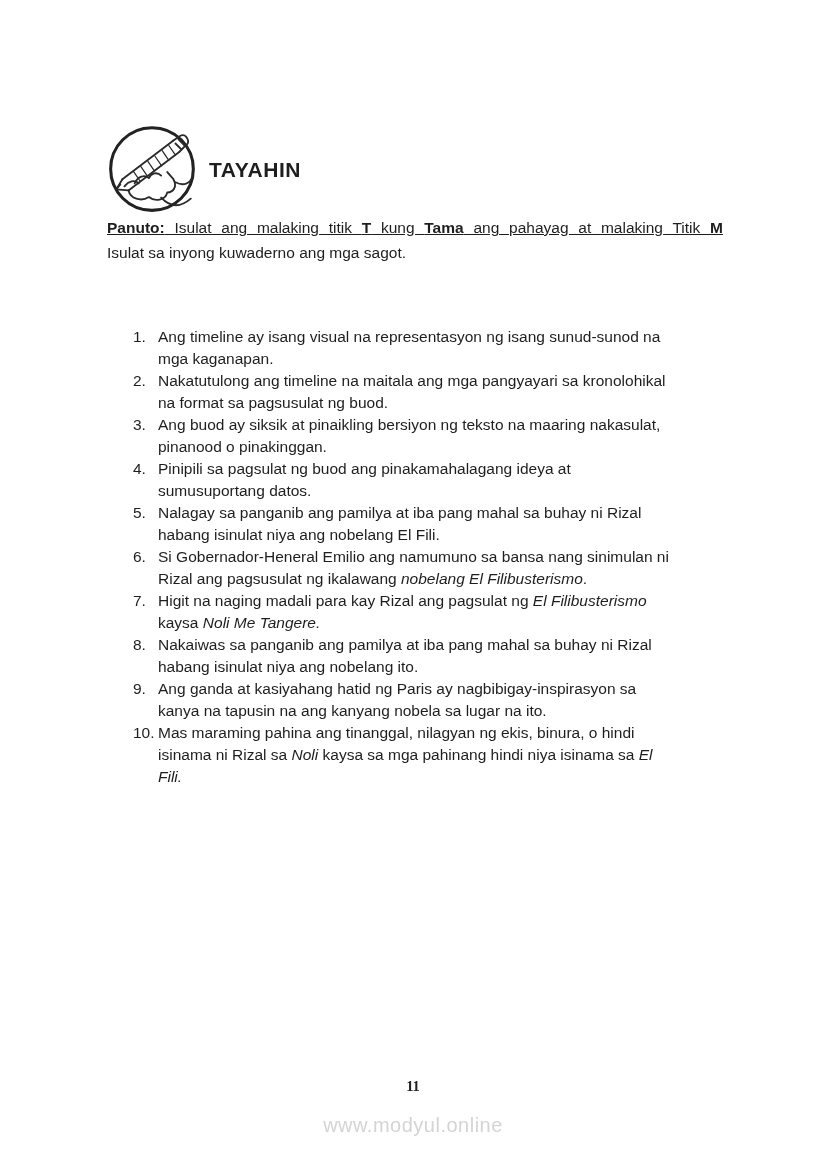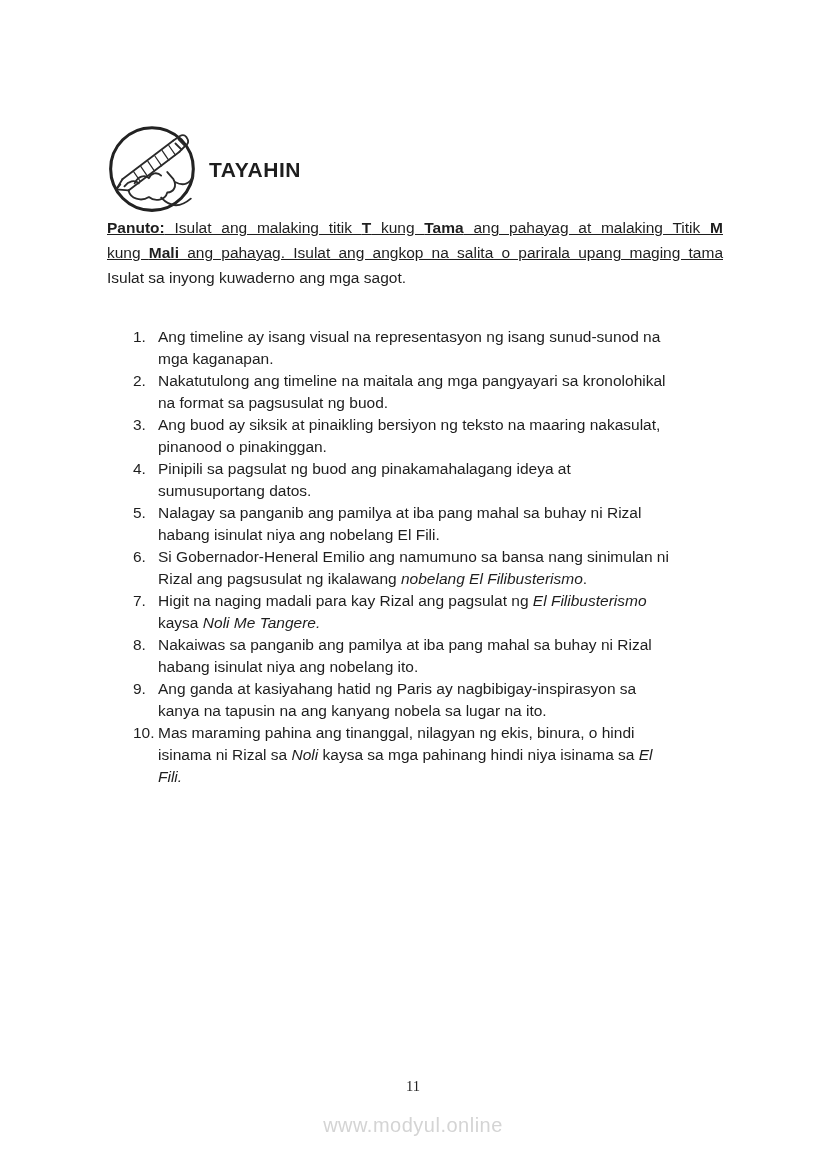--- a/index.html
+++ b/index.html
@@ -72,20 +72,21 @@
   }
   .page-number {
     position: absolute;
     left: 0;
     top: 1078px;
     width: 100%;
     text-align: center;
     font-family: "Liberation Serif", "DejaVu Serif", serif;
     font-size: 14.5px;
     color: #222222;
+    font-weight: bold;
   }
   .watermark {
     position: absolute;
     left: 0;
     top: 1114px;
     width: 100%;
     text-align: center;
     font-size: 20px;
     letter-spacing: 0.5px;
     color: var(--watermark, #d4d4d4);
@@ -128,21 +129,20 @@
         <path d="M56 71 C64 79.5 74 81.5 85 72"></path>
         <path d="M70 56 C78 60 84 57.5 87.5 50"></path>
       </g>
     </svg>
   </div>
 
   <h1 class="title">TAYAHIN</h1>
 
   <div class="instructions" id="instructions">
       <div class="ins-line just"><span style="font-weight: bold;">Panuto:</span><span> Isulat ang malaking titik </span><span style="font-weight: bold;">T</span><span> kung </span><span style="font-weight: bold;">Tama</span><span> ang pahayag at malaking Titik </span><span style="font-weight: bold;">M</span></div>
-      <div class="ins-line just"><span>kung </span><span style="font-weight: bold;">Mali</span><span> ang pahayag. Isulat ang angkop na salita o parirala upang maging tama</span></div>
       <div class="ins-line"><span>Isulat sa inyong kuwaderno ang mga sagot.</span></div>
     </div>
 
   <div class="list" id="assessment-list">
       <div class="row">
         <span class="num">1.</span>
         <div class="txt"><span>Ang timeline ay isang visual na representasyon ng isang sunud-sunod na
 mga kaganapan.</span></div>
       </div>
       <div class="row">

